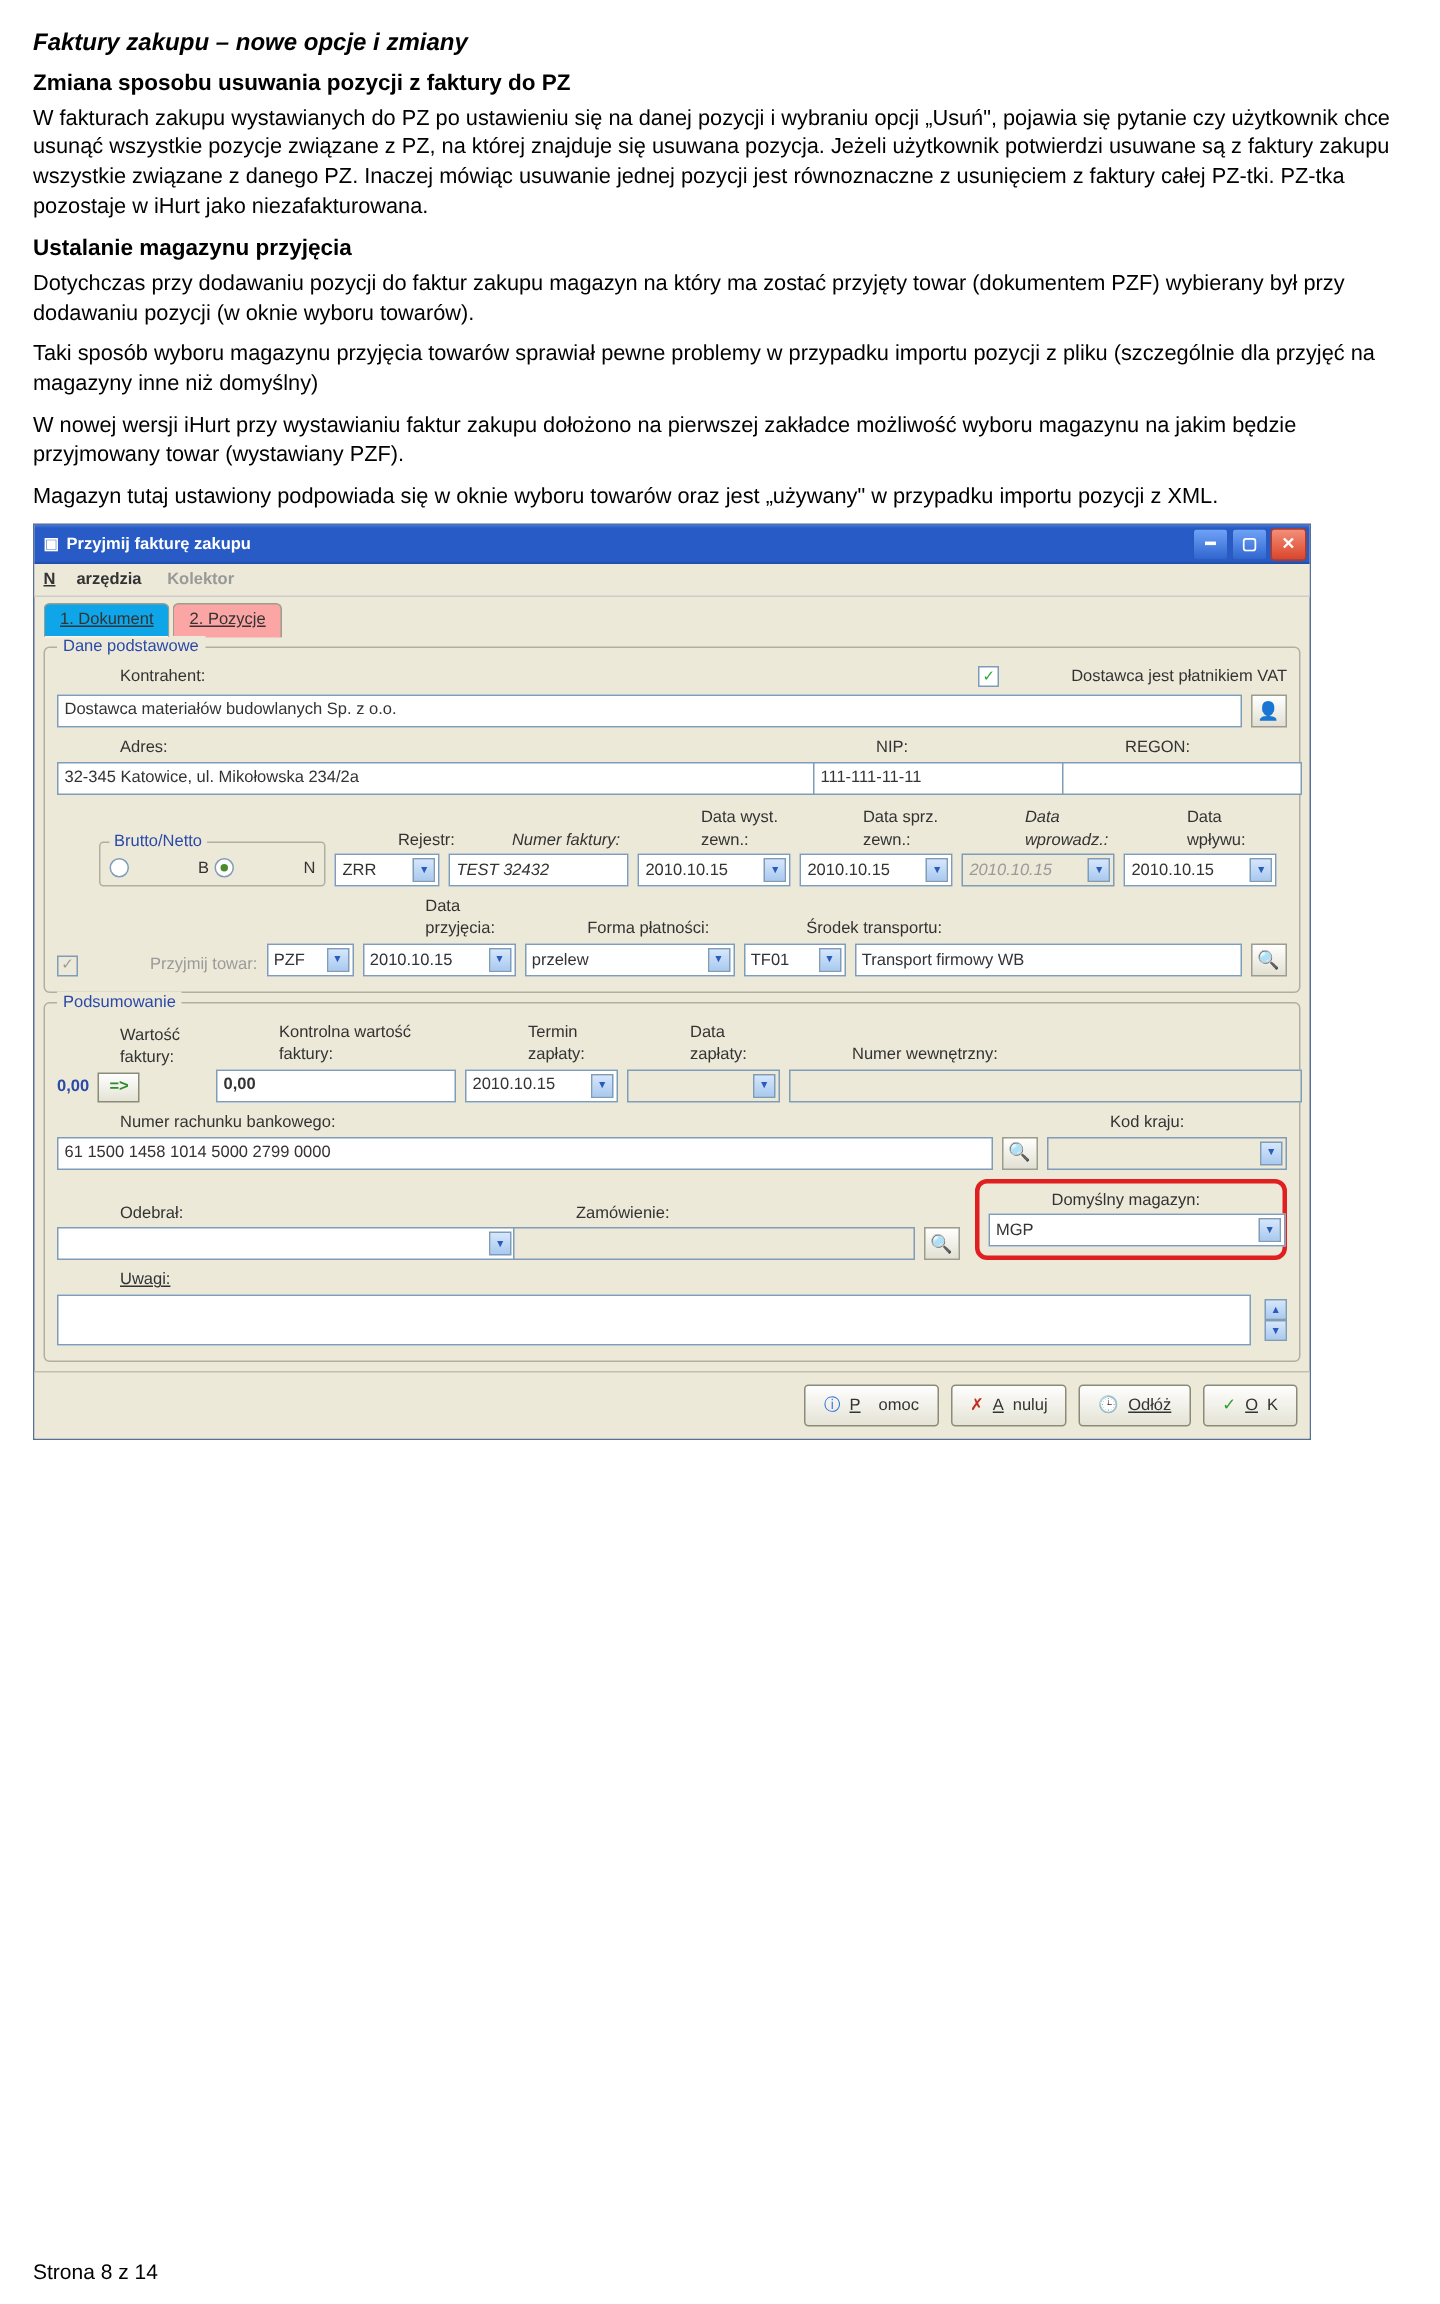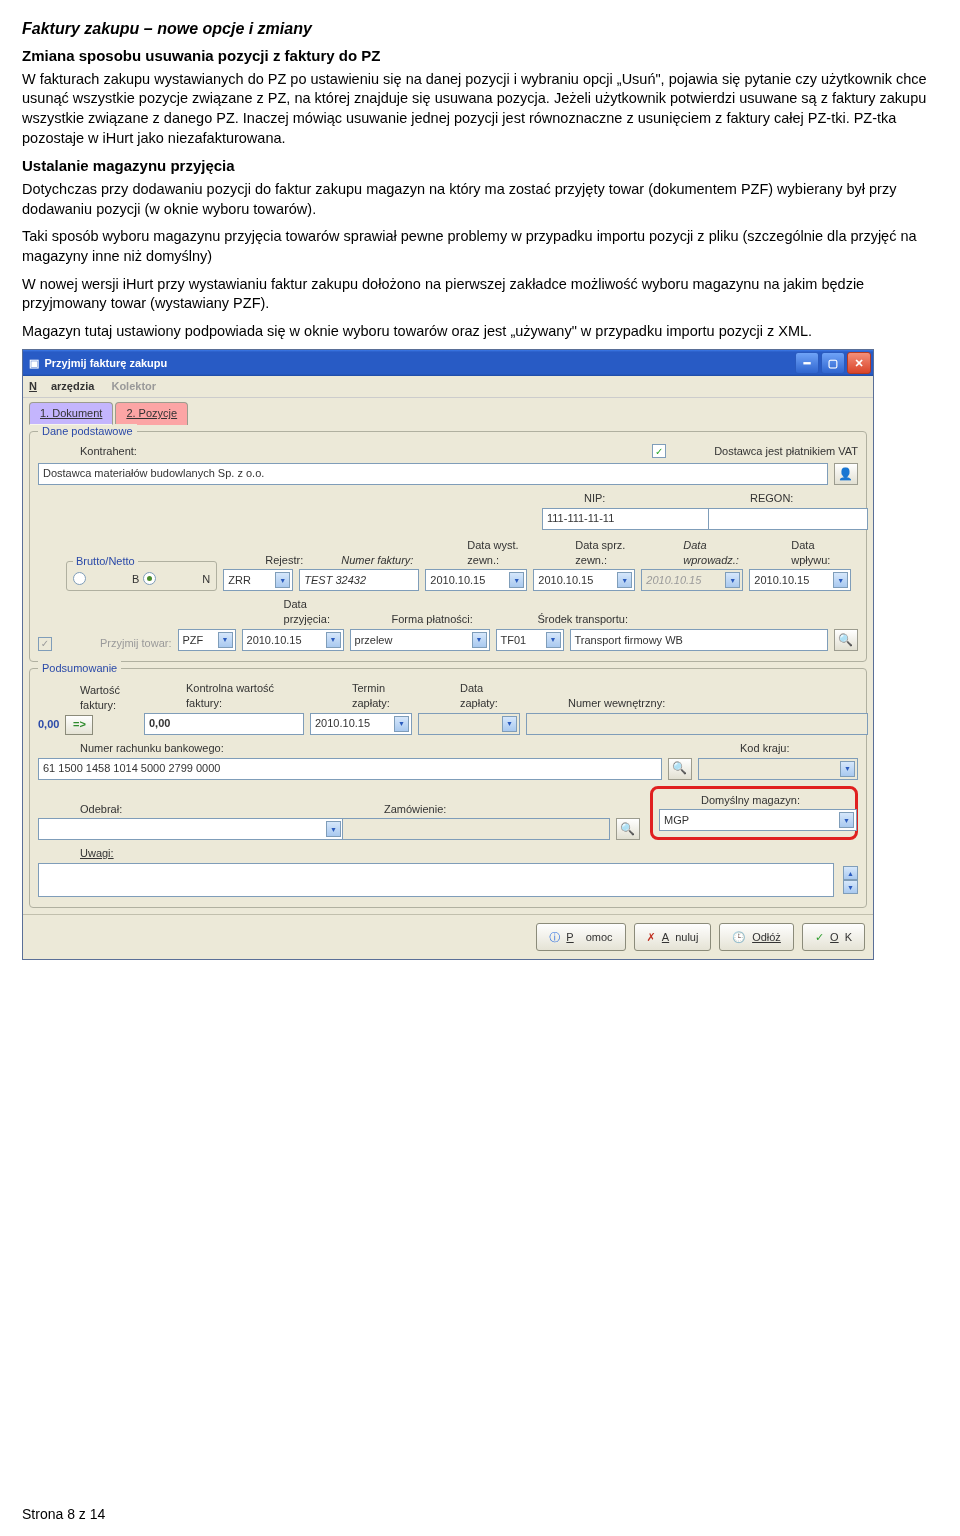--- a/index.html
+++ b/index.html
@@ -53,21 +53,21 @@
   .tabbar { padding:4px 6px 0 6px; display:flex; gap:0; }
   .tab {
     padding:3px 10px;
     background:#fca5a5;
     border:1px solid #9c9c8f;
     border-bottom:none;
     border-top-left-radius:4px;border-top-right-radius:4px;
     margin-right:2px;
     position:relative;
   }
-  .tab.active { background:#c4b5fd; border-bottom:1px solid #f7f5ec; z-index:2; }
+  .tab.active { background:#0ea5e9; border-bottom:1px solid #f7f5ec; z-index:2; }
   .tab.active::after{content:"";position:absolute;left:0;right:0;bottom:-1px;height:1px;background:#f7f5ec;}
   
   .group {
     border:1px solid #b0b0a0;
     border-radius:4px;
     margin:6px;
     padding:8px 8px 10px 8px;
     background:#ece9d8;
     position:relative;
   }
@@ -179,20 +179,22 @@
       <span class="checkbox">✓</span>
       <span class="lbl">Dostawca jest płatnikiem VAT</span>
     </div>
     <div class="row">
       <div class="inp" style="flex:1;">Dostawca materiałów budowlanych Sp. z o.o.</div>
       <div class="icon-btn">👤</div>
     </div>
 
     <div class="row" style="margin-top:6px;">
       <div class="col" style="flex:1;">
+        <span class="lbl">Adres:</span>
+        <div class="inp w100">32-345 Katowice, ul. Mikołowska 234/2a</div>
       </div>
       <div class="col" style="width:160px;">
         <span class="lbl">NIP:</span>
         <div class="inp w100">111-111-11-11</div>
       </div>
       <div class="col" style="width:150px;">
         <span class="lbl">REGON:</span>
         <div class="inp w100"></div>
       </div>
     </div>

